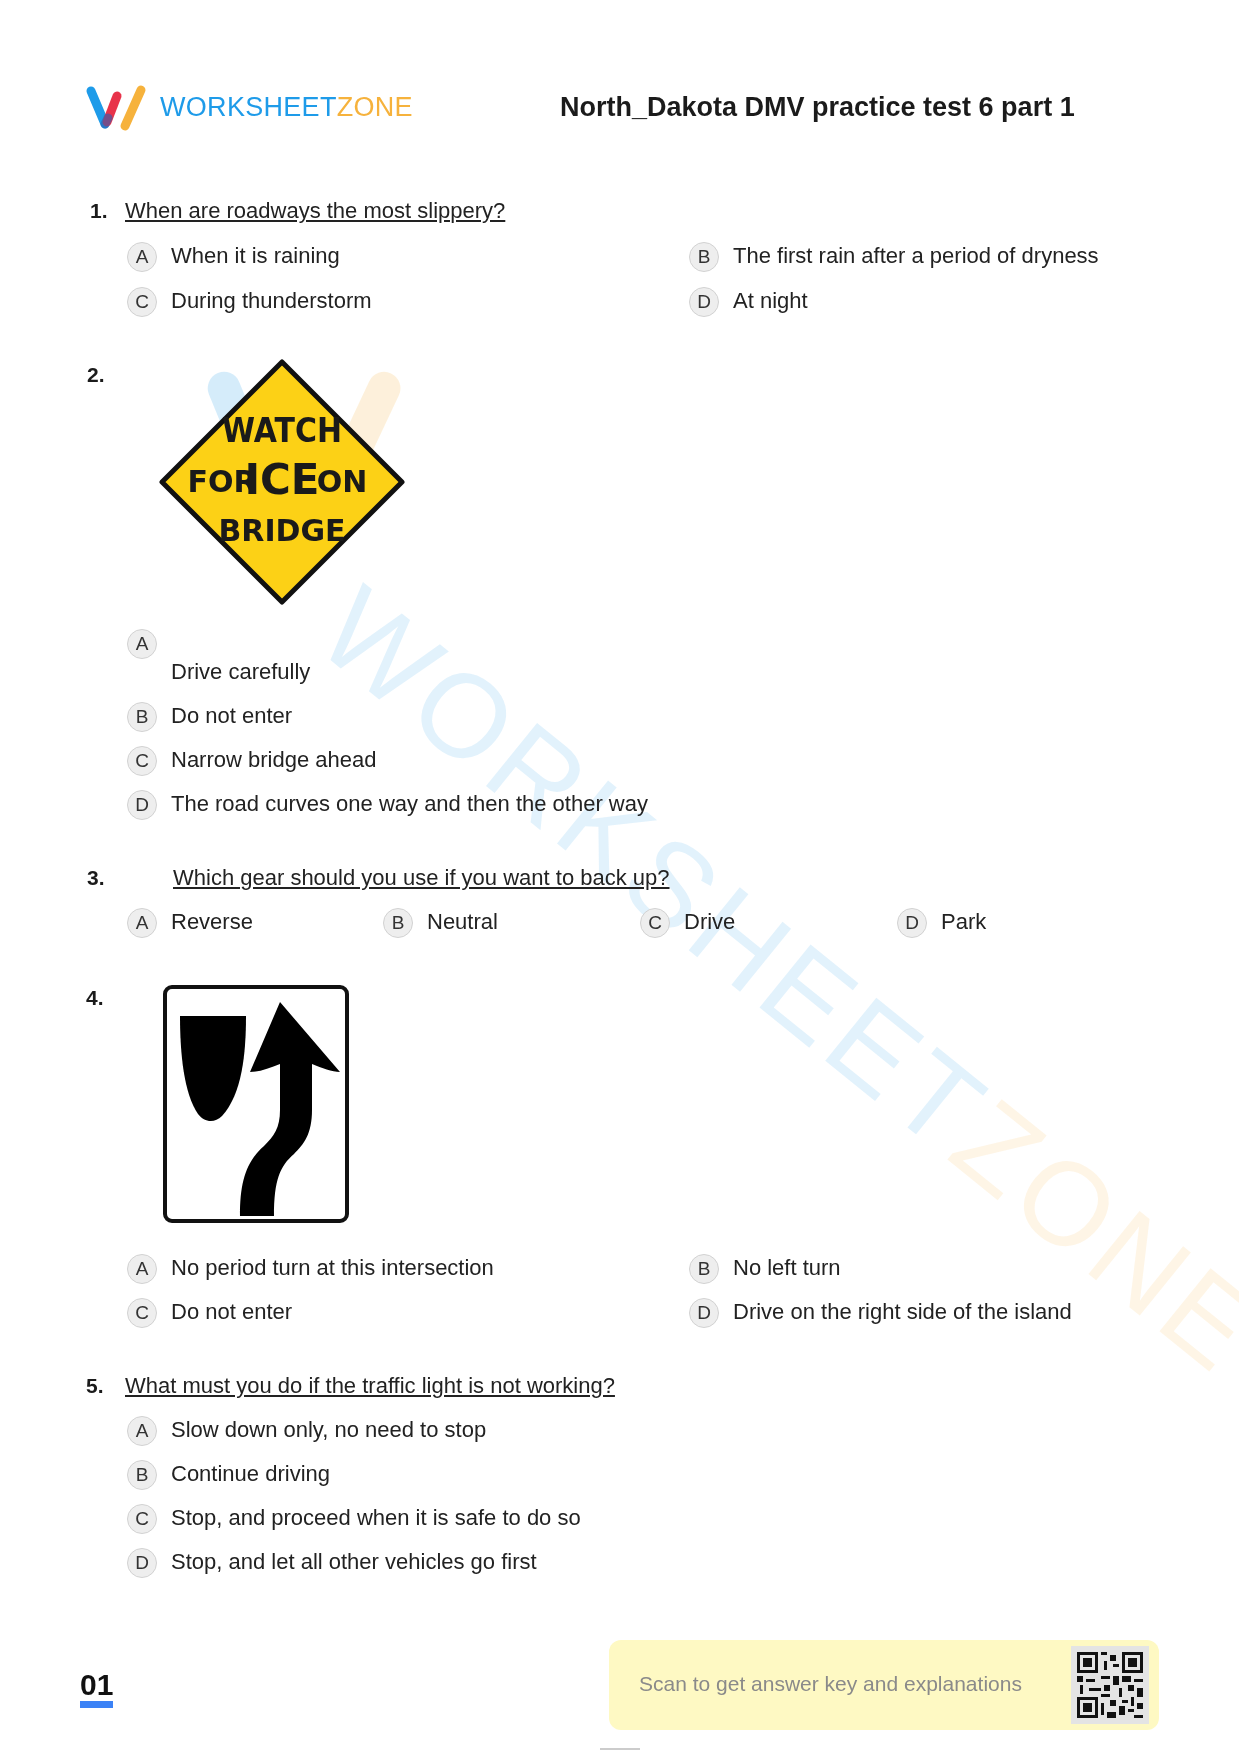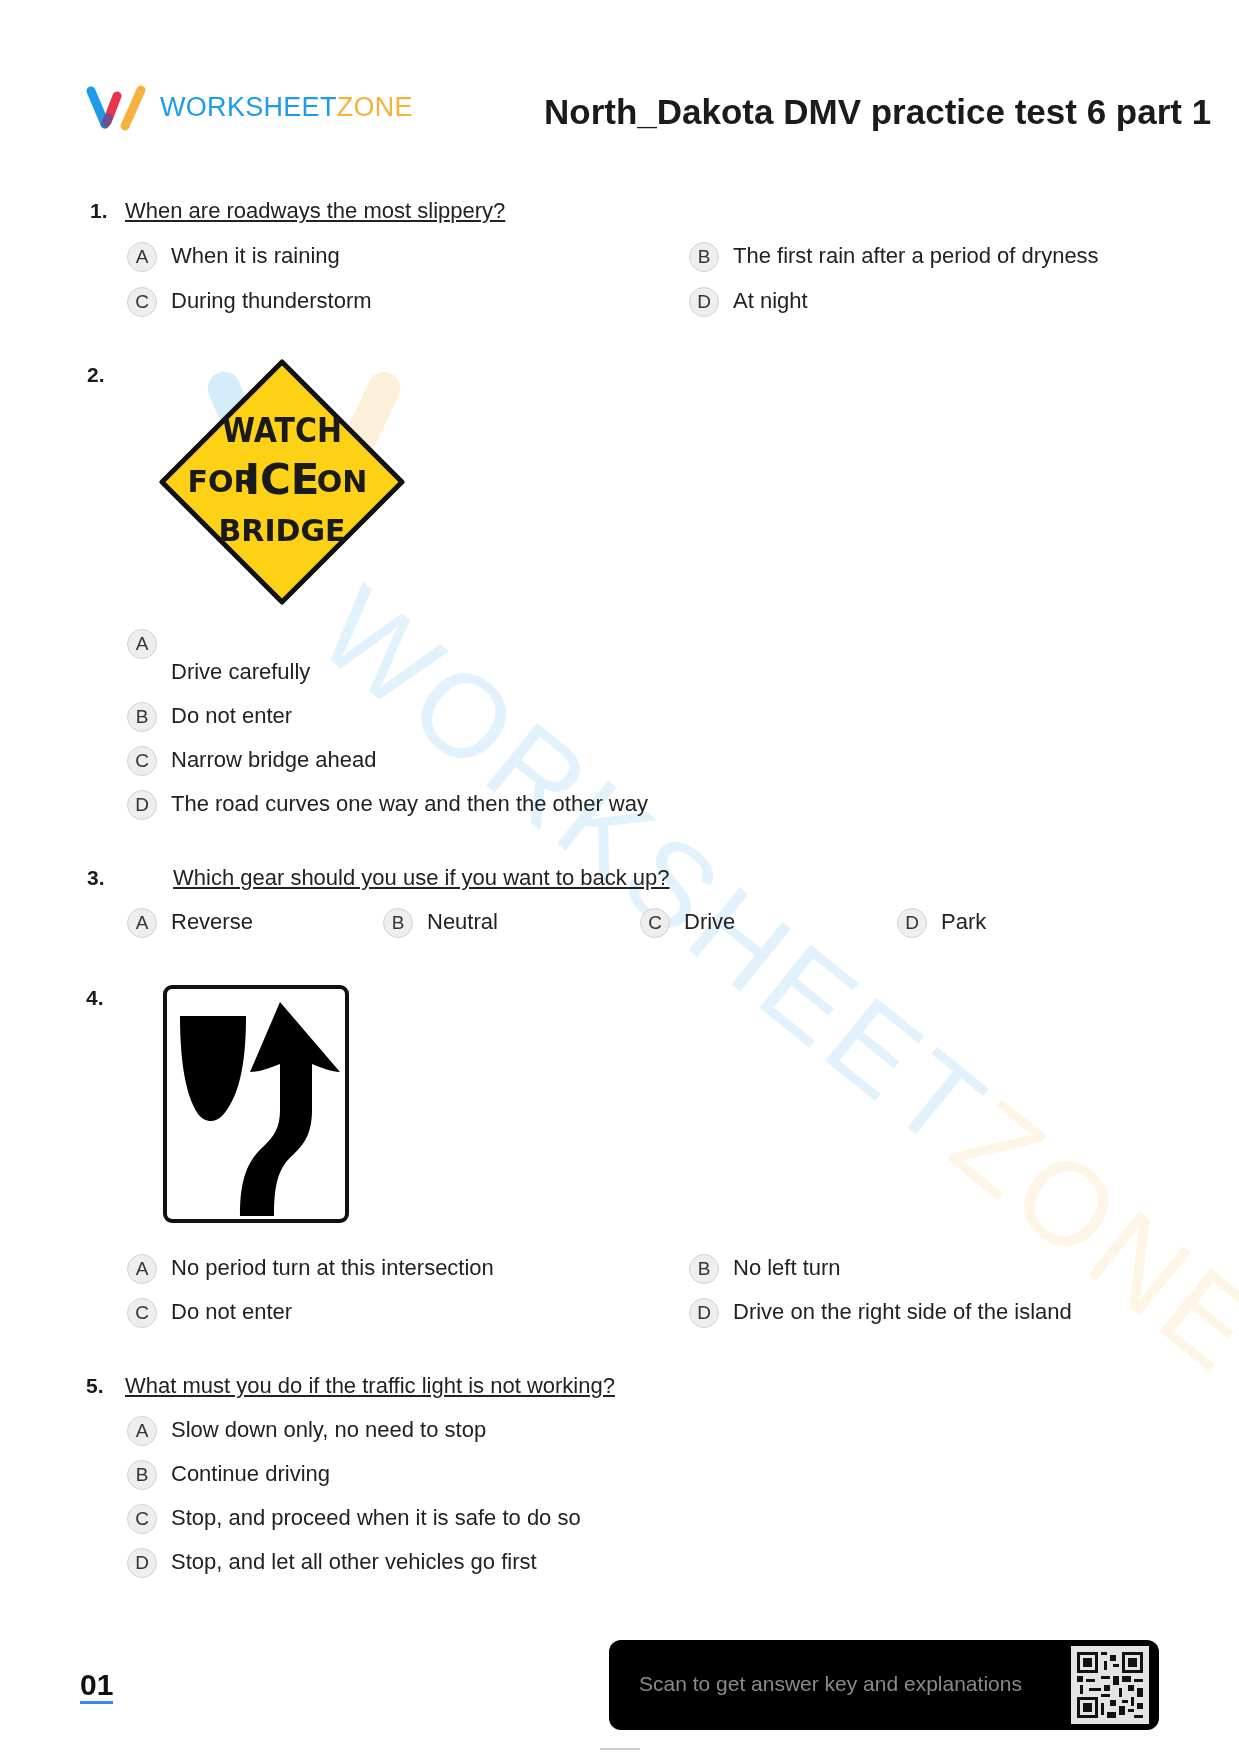--- a/index.html
+++ b/index.html
@@ -6,21 +6,21 @@
   body { width: 1239px; height: 1754px; position: relative; overflow: hidden;
          font-family: "Liberation Sans", "DejaVu Sans", sans-serif; color: #222222; }
   .page { position: absolute; left: 0; top: 0; width: 1239px; height: 1754px; }
 
   
   .logo { position: absolute; left: 84px; top: 82px; display: flex; align-items: center; }
   .logo-mark { width: 66px; height: 50px; position: relative; }
   .logo-text { margin-left: 10px; font-size: 27px; font-weight: 400; letter-spacing: 0.3px; }
   .logo-text .w { color: #1e9be9; }
   .logo-text .z { color: #f6b23c; }
-  .title { position: absolute; left: 544px; top: 92px; font-size: 35px; font-weight: 700; color: #1b1b1b; }
+  .title { position: absolute; left: 560px; top: 92px; font-size: 27px; font-weight: 700; color: #1b1b1b; }
 
   
   .watermark { position: absolute; left: 380px; top: 560px; font-size: 118px; font-weight: 400;
                transform: rotate(39deg); transform-origin: 0 0; letter-spacing: 6px; white-space: nowrap;
                pointer-events: none; }
   .watermark .w { color: rgba(30,155,233,0.13); }
   .watermark .z { color: rgba(246,178,60,0.13); }
   .wm-mark { position: absolute; left: 195px; top: 330px; width: 240px; height: 240px; opacity: 0.18; pointer-events:none; }
 
   
@@ -31,22 +31,22 @@
            box-sizing: border-box; display: flex; align-items: center; justify-content: center;
            font-size: 19px; color: #333333; flex: 0 0 auto; margin-top: -3px; }
   .opt-label { margin-left: 14px; line-height: 29px; margin-top: -4px; }
 
   
   .sign-ice { position: absolute; left: 158px; top: 358px; width: 248px; height: 248px; }
   .sign-keep { position: absolute; left: 162px; top: 984px; width: 188px; height: 240px; }
 
   
   .pagenum { position: absolute; left: 80px; top: 1670px; font-size: 30px; font-weight: 700; color: #111111;
-             border-bottom: 3px solid #3b82f6; line-height: 30px; padding-bottom: 1px; }
-  .scanbox { position: absolute; left: 609px; top: 1640px; width: 550px; height: 90px; background: #000000;
+             border-bottom: 7px solid #3b82f6; line-height: 30px; padding-bottom: 1px; }
+  .scanbox { position: absolute; left: 609px; top: 1640px; width: 550px; height: 90px; background: #fef9c3;
              border-radius: 12px; }
   .scan-text { position: absolute; left: 30px; top: 32px; font-size: 21px; color: #8a8a8a; }
   .qr { position: absolute; right: 10px; top: 6px; width: 78px; height: 78px; background: #e4e4e4;
         display: flex; align-items: center; justify-content: center; }
   .bottom-tick { position: absolute; left: 600px; top: 1748px; width: 40px; height: 2px; background: #cccccc; }
 </style>
 </head>
 <body>
 
 <div class="page">

